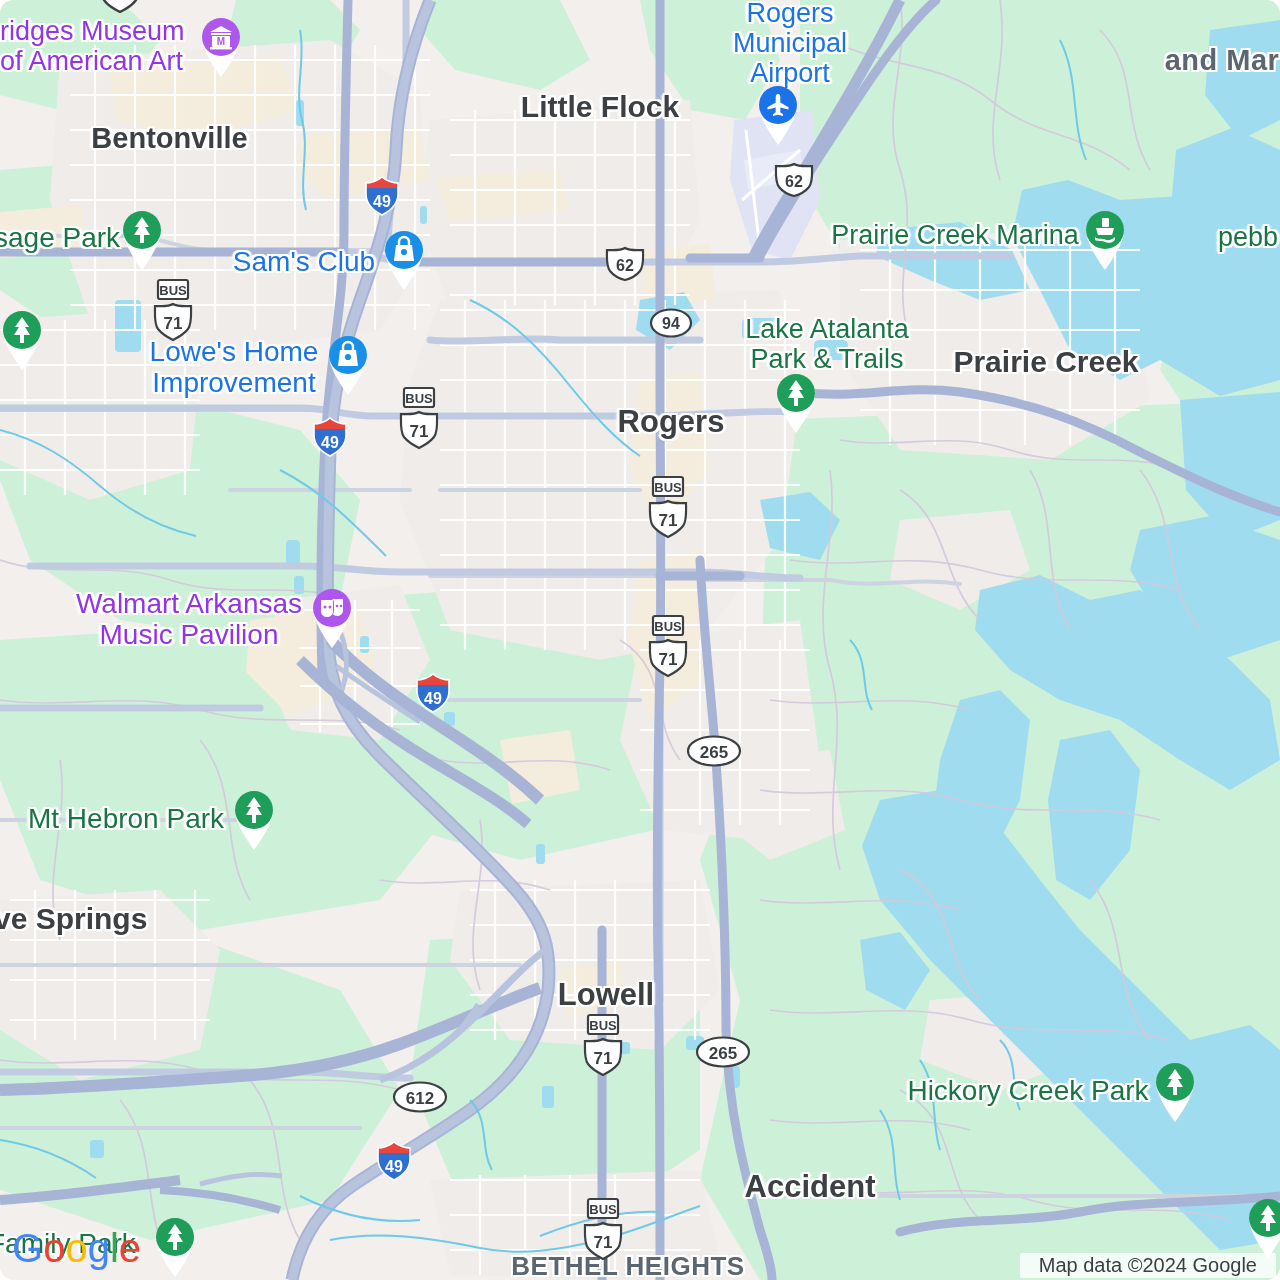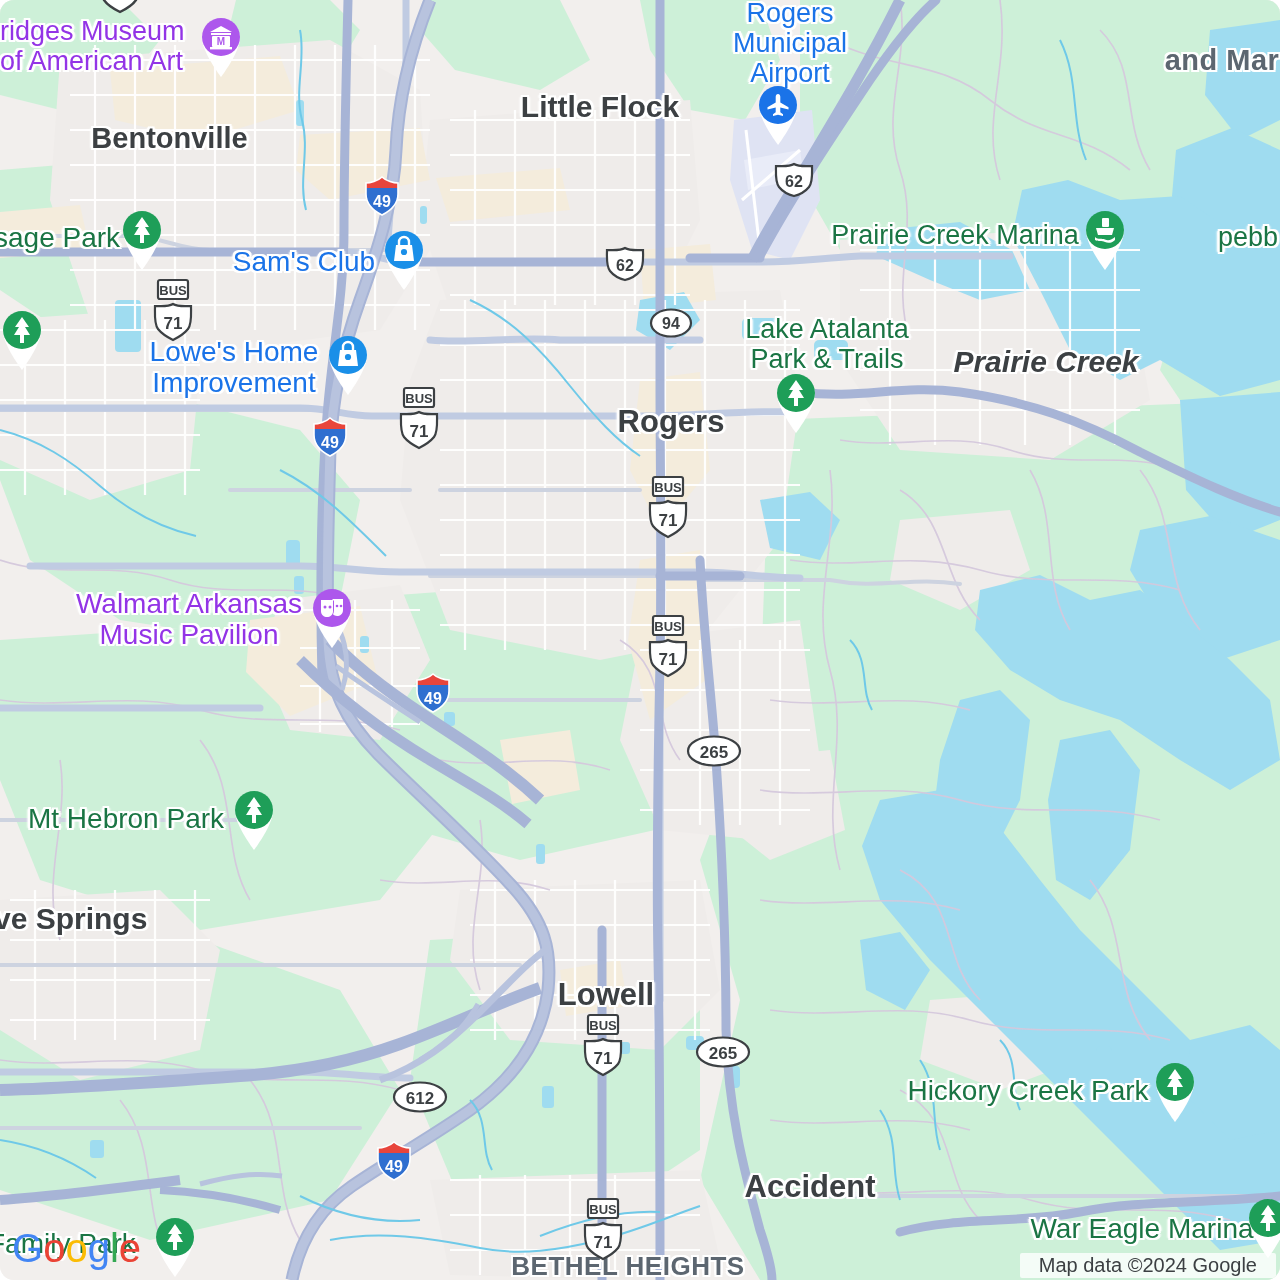--- a/index.html
+++ b/index.html
@@ -440,21 +440,21 @@
 
   <div class="lbl park align-c" style="left:1248px; top:222px; font-size:27px;">
     <span class="t">pebb</span>
   </div>
 
   <div class="lbl park align-c" style="left:827px; top:314px; font-size:27px;">
     <span class="t">Lake Atalanta</span>
     <span class="t">Park &amp; Trails</span>
   </div>
 
-  <div class="lbl city align-c" style="left:1046px; top:345px; font-size:30px;font-style:italic;">
+  <div class="lbl city align-c" style="left:1046px; top:345px; font-size:30px;">
     <span class="t">Prairie Creek</span>
   </div>
 
   <div class="lbl shop align-c" style="left:234px; top:336px; font-size:28px;">
     <span class="t">Lowe's Home</span>
     <span class="t">Improvement</span>
   </div>
 
   <div class="lbl city align-c" style="left:671px; top:405px; font-size:31px;">
     <span class="t">Rogers</span>
@@ -478,23 +478,20 @@
   </div>
 
   <div class="lbl park align-c" style="left:1028px; top:1075px; font-size:28px;">
     <span class="t">Hickory Creek Park</span>
   </div>
 
   <div class="lbl city align-c" style="left:810px; top:1170px; font-size:31px;">
     <span class="t">Accident</span>
   </div>
 
-  <div class="lbl park align-c" style="left:1142px; top:1213px; font-size:28px;">
-    <span class="t">War Eagle Marina</span>
-  </div>
 
   <div class="lbl park" style="left:-12px; top:1228px; font-size:28px;">
     <span class="t">Family Park</span>
   </div>
 
   <div class="lbl neigh align-c" style="left:628px; top:1252px; font-size:26px;">
     <span class="t">BETHEL HEIGHTS</span>
   </div>
 
   <div class="pin" style="left:221px; top:72px;">

